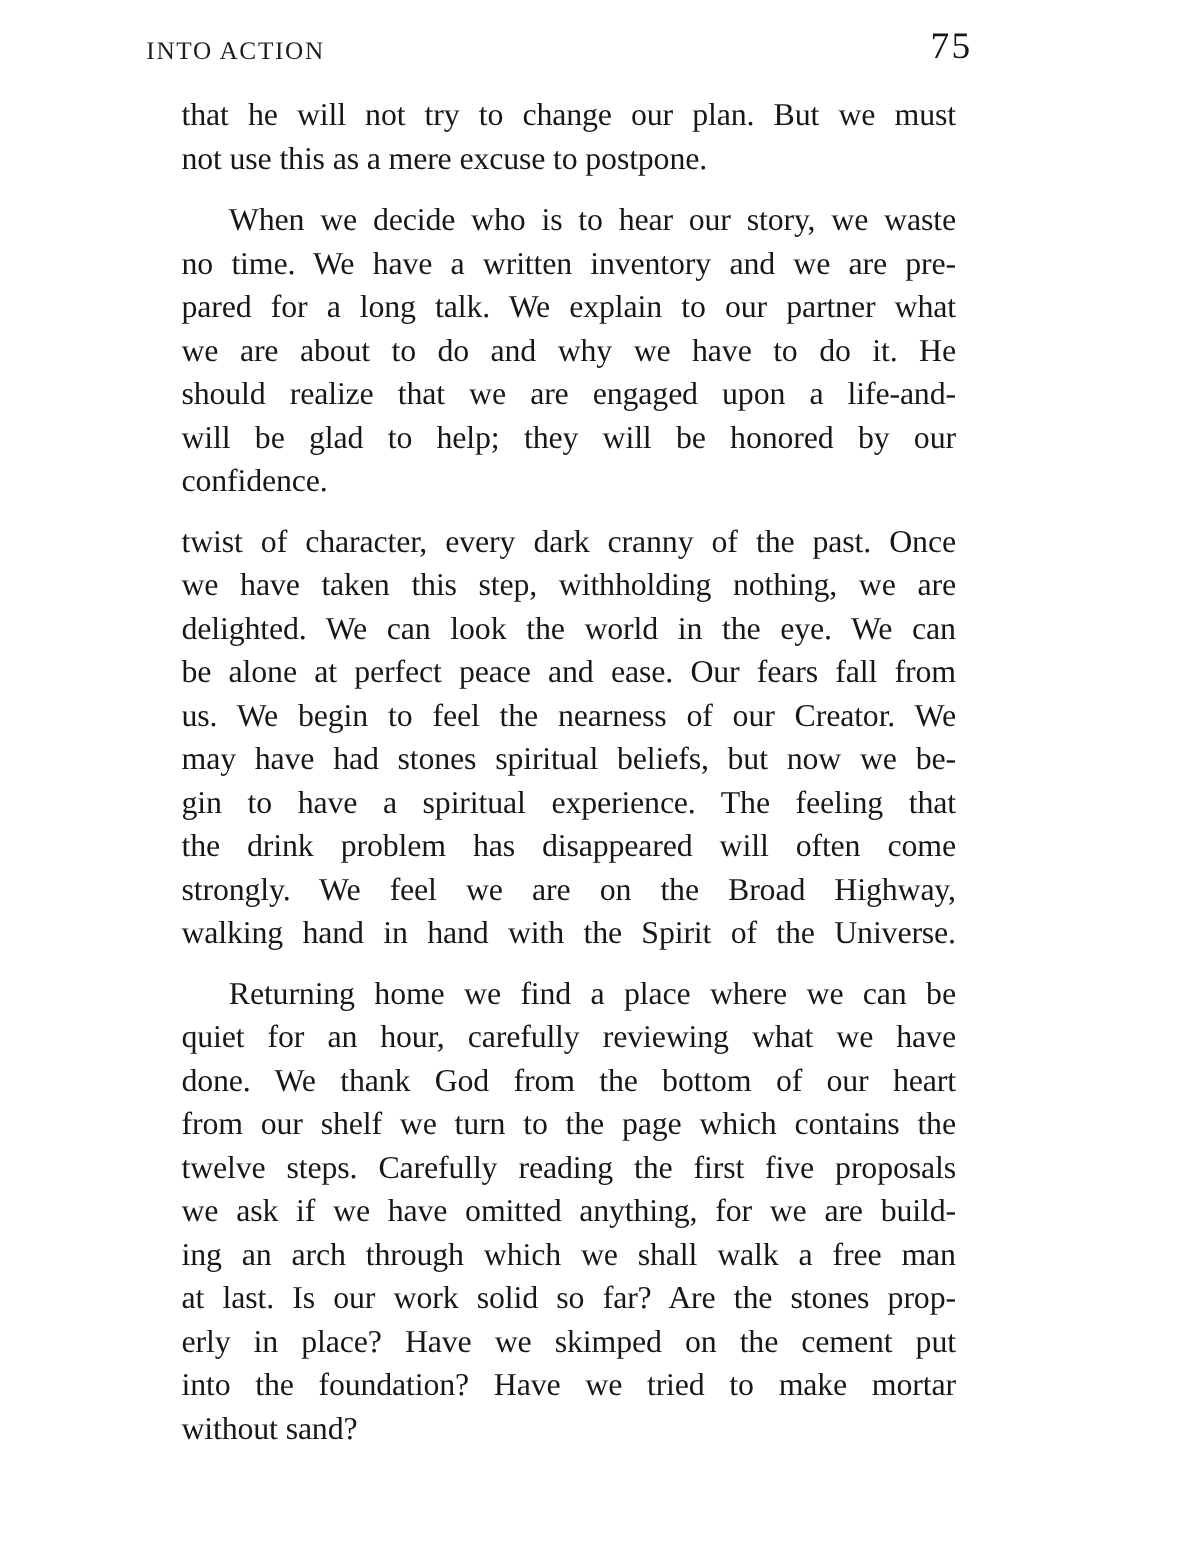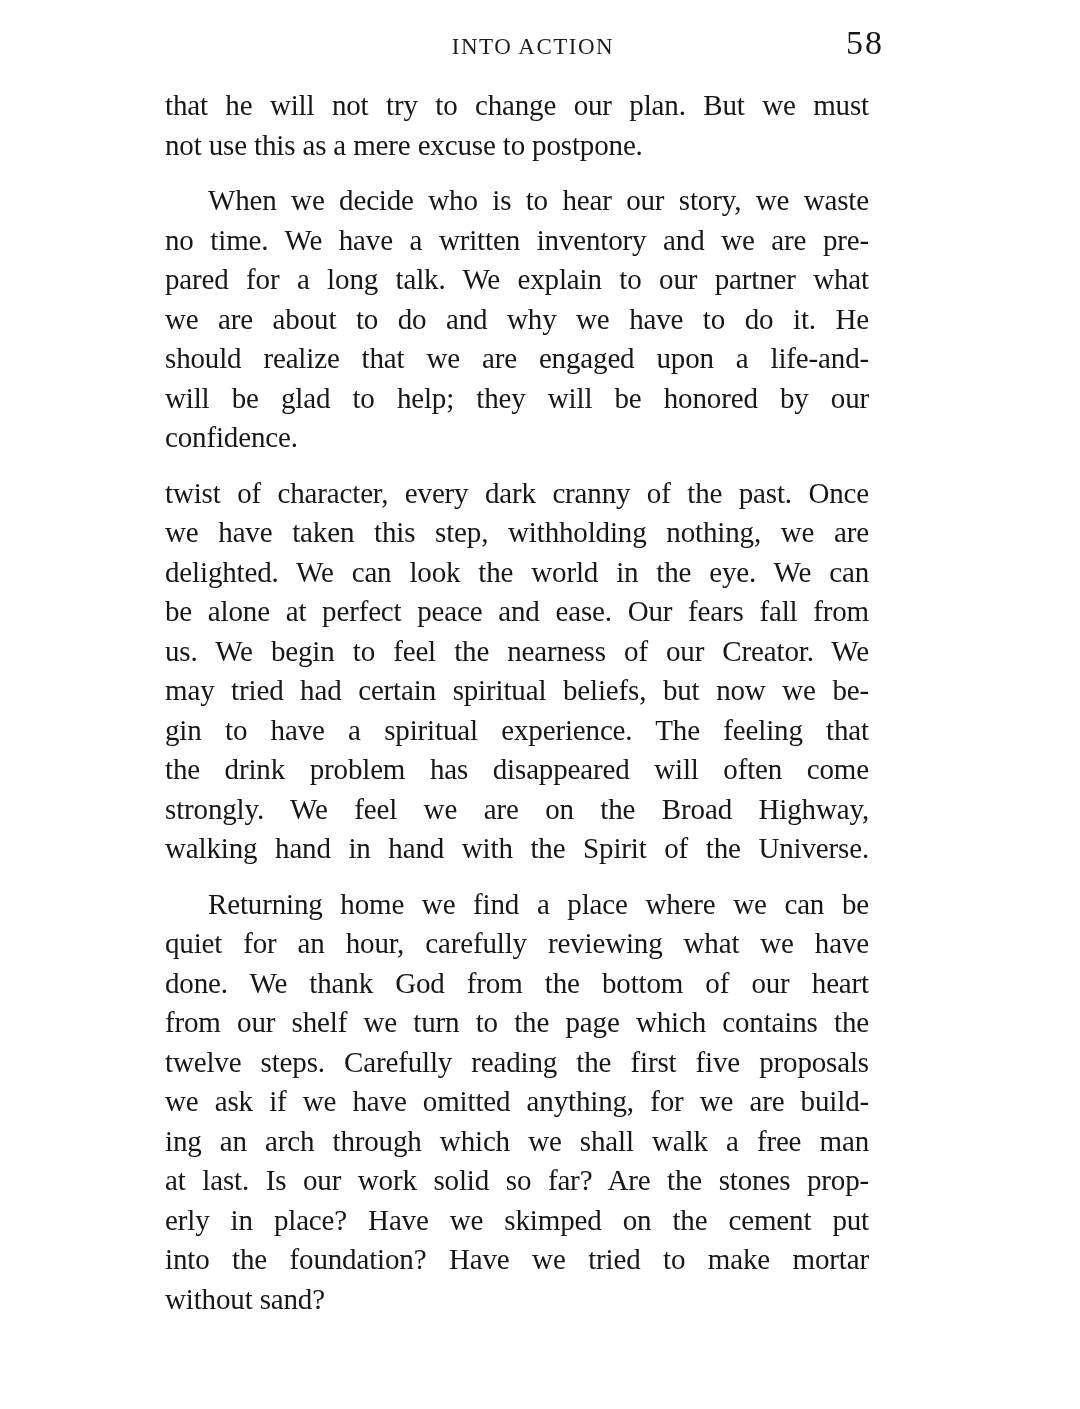--- a/index.html
+++ b/index.html
@@ -12,23 +12,22 @@
     width: 1080px;
     height: 1409px;
     background: #ffffff;
     overflow: hidden;
     font-family: "Liberation Serif", "DejaVu Serif", serif;
     color: #171717;
   }
   .running-title {
     position: absolute;
     top: 34px;
-    left: 165px;
+    left: 133px;
     width: 736px;
-    text-align: center;
     font-size: 23px;
     letter-spacing: 1.5px;
     color: #1d1d1d;
   }
   .page-number {
     position: absolute;
     top: 24px;
     left: 846px;
     width: 70px;
     font-size: 34px;
@@ -53,42 +52,42 @@
   }
   .line.justified { white-space: normal; }
   .line.last { text-align-last: left; }
   .line.indent { text-indent: 43px; }
 </style>
 </head>
 <body>
 
 <div class="page">
   <div class="running-title">INTO ACTION</div>
-  <div class="page-number">58</div>
+  <div class="page-number">75</div>
   <div class="body-text">
       <div class="para">
         <div class="line justified">that he will not try to change our plan. But we must</div>
         <div class="line last">not use this as a mere excuse to postpone.</div>
       </div>
       <div class="para">
         <div class="line indent justified">When we decide who is to hear our story, we waste</div>
         <div class="line justified">no time. We have a written inventory and we are pre-</div>
         <div class="line justified">pared for a long talk. We explain to our partner what</div>
         <div class="line justified">we are about to do and why we have to do it. He</div>
         <div class="line justified">should realize that we are engaged upon a life-and-</div>
         <div class="line justified">will be glad to help; they will be honored by our</div>
         <div class="line last">confidence.</div>
       </div>
       <div class="para">
         <div class="line justified">twist of character, every dark cranny of the past. Once</div>
         <div class="line justified">we have taken this step, withholding nothing, we are</div>
         <div class="line justified">delighted. We can look the world in the eye. We can</div>
         <div class="line justified">be alone at perfect peace and ease. Our fears fall from</div>
         <div class="line justified">us. We begin to feel the nearness of our Creator. We</div>
-        <div class="line justified">may tried had certain spiritual beliefs, but now we be-</div>
+        <div class="line justified">may have had stones spiritual beliefs, but now we be-</div>
         <div class="line justified">gin to have a spiritual experience. The feeling that</div>
         <div class="line justified">the drink problem has disappeared will often come</div>
         <div class="line justified">strongly. We feel we are on the Broad Highway,</div>
         <div class="line justified">walking hand in hand with the Spirit of the Universe.</div>
       </div>
       <div class="para">
         <div class="line indent justified">Returning home we find a place where we can be</div>
         <div class="line justified">quiet for an hour, carefully reviewing what we have</div>
         <div class="line justified">done. We thank God from the bottom of our heart</div>
         <div class="line justified">from our shelf we turn to the page which contains the</div>

